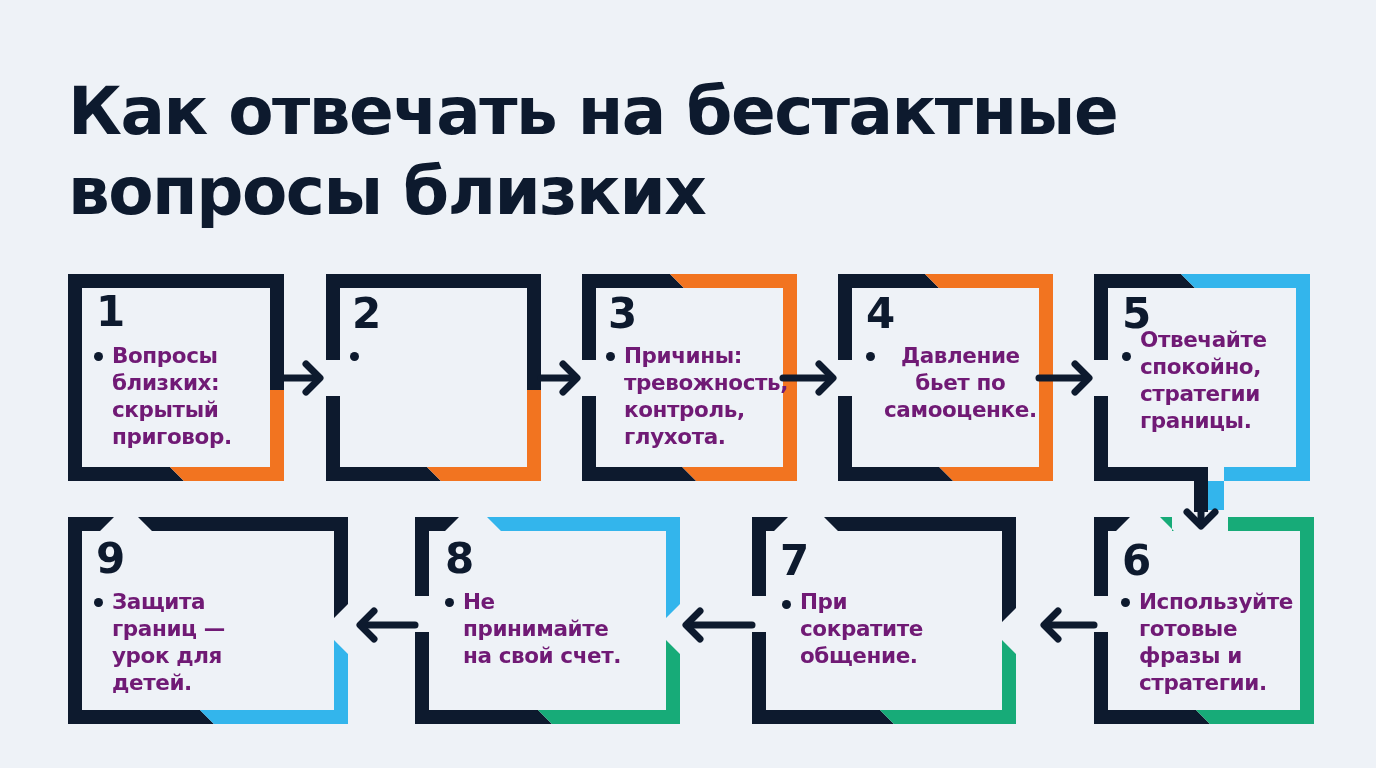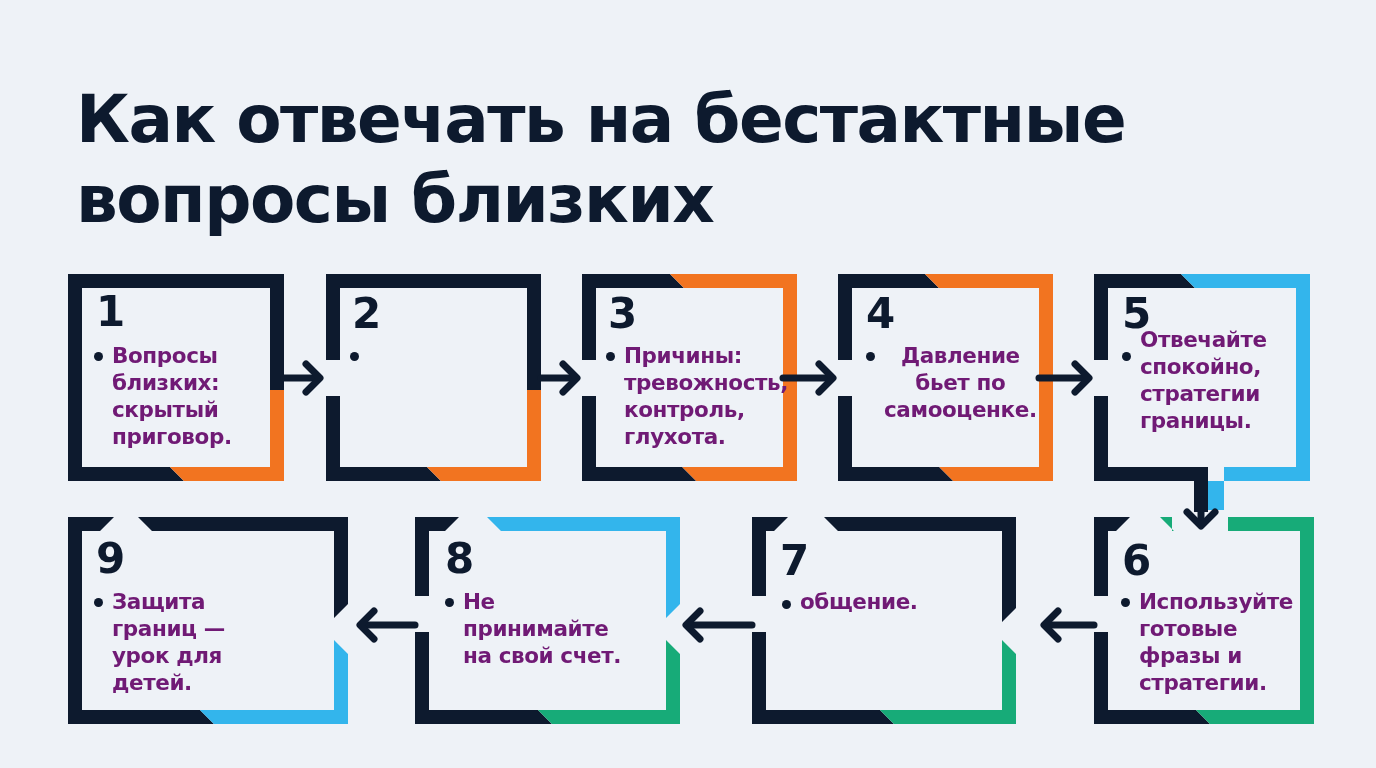--- a/index.html
+++ b/index.html
@@ -7,21 +7,21 @@
       width: 1376px; height: 768px; overflow: hidden;
       background: #eef2f7;
       font-family: "DejaVu Sans", sans-serif;
       color: #0d1a2e;
       position: relative;
     }
     .title {
       position: absolute; left: 68px; top: 72px;
       font-family: "DejaVu Sans", sans-serif;
       font-weight: bold; font-size: 66px; line-height: 80px;
-      letter-spacing: -1.5px; color: #0d1a2e; margin: 8px;
+      letter-spacing: -1.5px; color: #0d1a2e; margin: 0;
     }
     svg.frames { position: absolute; left: 0; top: 0; }
     .box { position: absolute; }
     .num {
       position: absolute; font-weight: bold; font-size: 42px; line-height: 44px;
       color: #0d1a2e;
     }
     .txt {
       position: absolute; font-weight: bold; font-size: 21.5px; line-height: 27px;
       color: #701a75; letter-spacing: -0.4px;
@@ -199,20 +199,22 @@
       <div>готовые</div>
       <div>фразы и</div>
       <div>стратегии.</div>
   </div>
 </div>
 
 <div class="box" style="left:752px;top:517px;width:264px;height:207px;">
   <div class="num" style="left:28px;top:22px;">7</div>
   <div class="bullet" style="left:30px;top:83px;"></div>
   <div class="txt" style="left:48px;top:71px;">
+    <div>При</div>
+      <div>сократите</div>
       <div>общение.</div>
   </div>
 </div>
 
 <div class="box" style="left:415px;top:517px;width:265px;height:207px;">
   <div class="num" style="left:30px;top:20px;">8</div>
   <div class="bullet" style="left:30px;top:81px;"></div>
   <div class="txt" style="left:48px;top:71px;">
     <div>Не</div>
       <div>принимайте</div>

